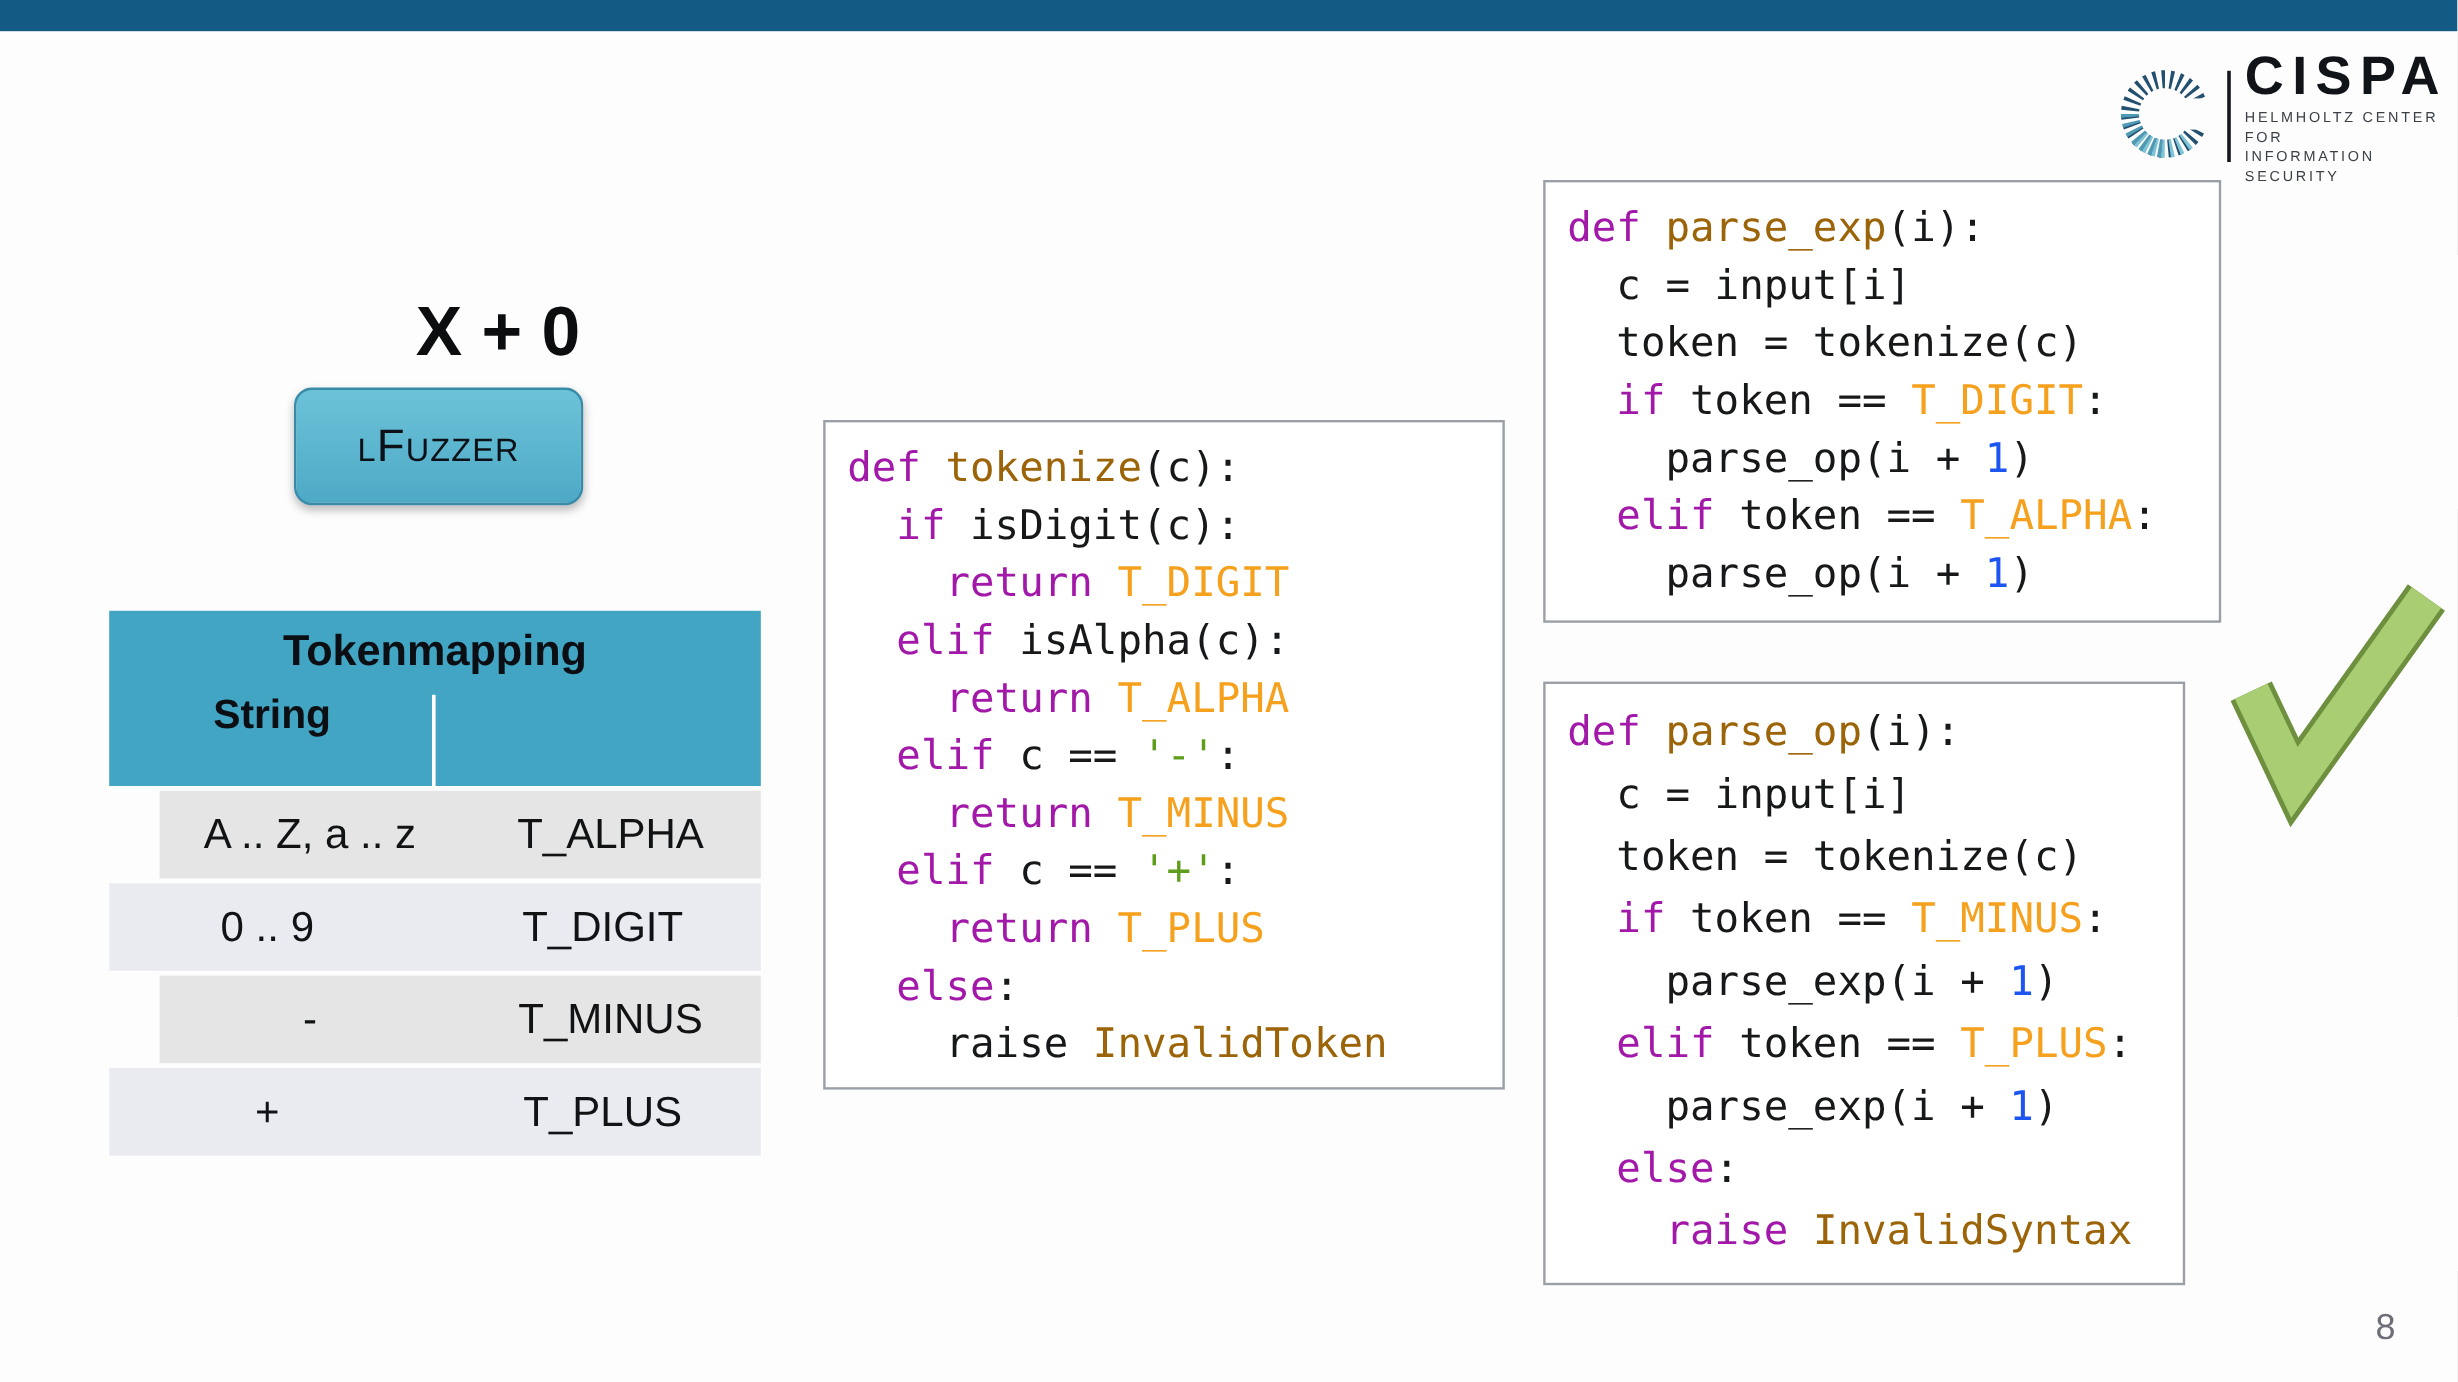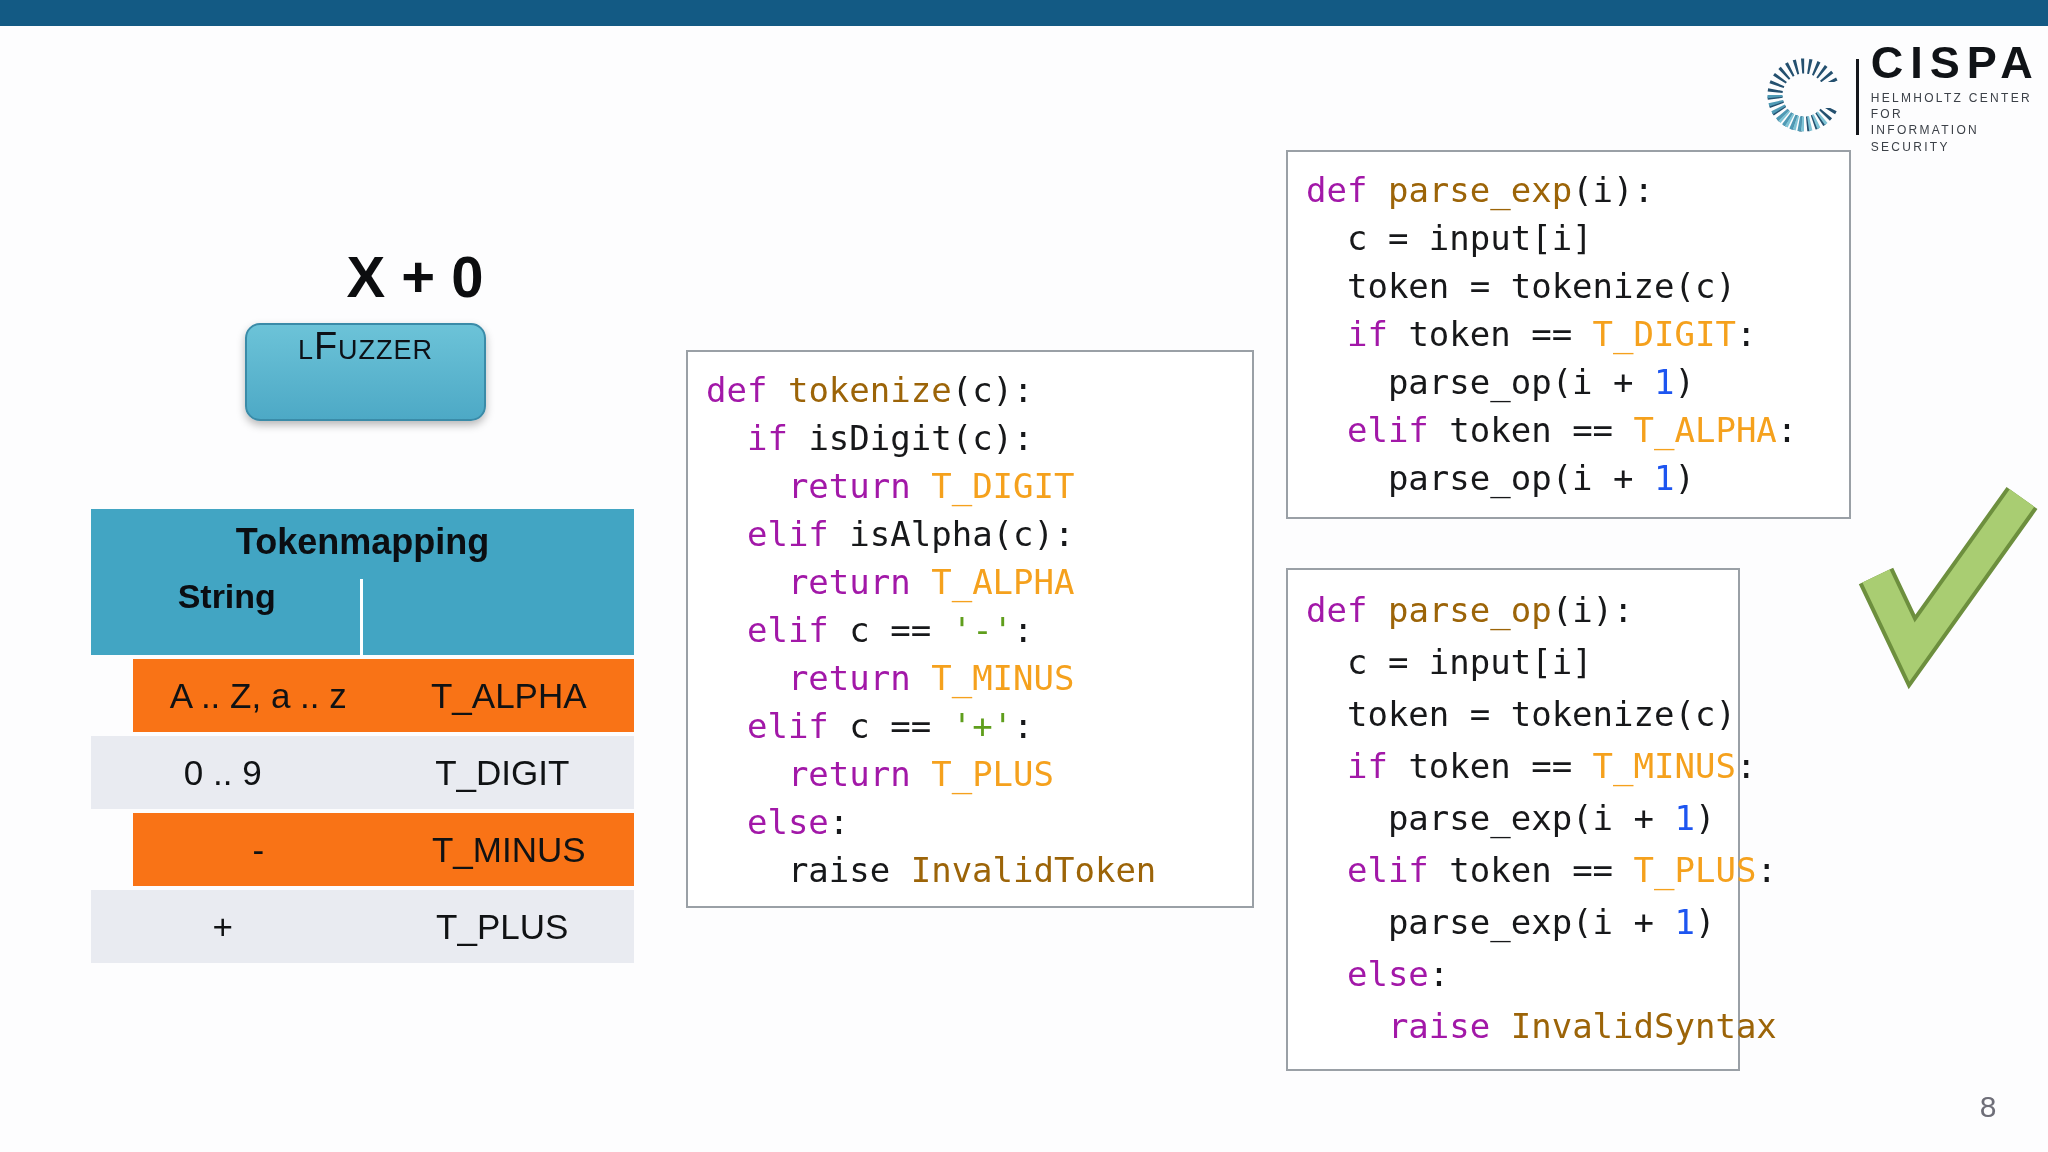--- a/index.html
+++ b/index.html
@@ -12,40 +12,40 @@
   .logo{position:absolute;left:1760px;top:40px;display:flex;align-items:center;}
   .logo-divider{width:3px;height:76px;background:#14171b;margin:0 12px 0 8px;}
   .logo-text{display:flex;flex-direction:column;}
   .logo-name{font-size:45px;font-weight:700;letter-spacing:7px;color:#101317;line-height:1;}
   .logo-sub{margin-top:5px;font-size:12px;font-weight:500;letter-spacing:2.3px;color:#3c4148;line-height:1.35;}
   
   .xinput{position:absolute;left:280px;top:243px;width:270px;text-align:center;
           font-size:58px;font-weight:700;color:#0c0d0f;}
   .fuzzbtn{position:absolute;left:245px;top:323px;width:237px;height:94px;border-radius:15px;
            background:linear-gradient(180deg,#6cc3d8,#4da9c6);border:2px solid #3a8ba8;
-           box-shadow:0 4px 8px rgba(0,0,0,.28);display:flex;justify-content:center;
+           box-shadow:0 4px 8px rgba(0,0,0,.28);display:flex;align-items:center;justify-content:center;
            font-size:38px;font-weight:500;font-variant:small-caps;letter-spacing:1px;color:#0d1117;}
   
   .ttable{position:absolute;left:91px;top:509px;width:543px;}
   .thead{position:relative;background:#42a5c3;height:146px;color:#0b0e12;}
   .ttitle{padding-top:12px;text-align:center;font-size:36px;font-weight:700;}
   .tcols{display:flex;margin-top:14px;}
   .tcols div{width:50%;text-align:center;font-size:34px;font-weight:700;}
   .tdivider{position:absolute;left:269px;top:70px;width:3px;height:76px;background:#ffffff;}
   .trow{height:73px;margin-top:4px;display:flex;align-items:center;font-size:35px;color:#101214;}
   .trow div{width:50%;text-align:center;}
-  .row-teal{background:#f97316;margin-left:42px;}
+  .row-teal{background:#e5e5e5;margin-left:42px;}
   .row-gray{background:#e9ebf1;gap:16px;}
   
   .code{position:absolute;background:#ffffff;border:2px solid #9aa0a6;box-sizing:border-box;
         padding:14px 18px;font-family:"DejaVu Sans Mono",monospace;font-size:34px;
         white-space:pre;color:#17181a;}
   #code-tokenize{left:686px;top:350px;width:568px;height:558px;line-height:48px;}
   #code-parse-exp{left:1286px;top:150px;width:565px;height:369px;line-height:48px;}
-  #code-parse-op{left:1286px;top:568px;width:454px;height:503px;line-height:52px;}
+  #code-parse-op{left:1286px;top:568px;width:535px;height:503px;line-height:52px;}
   .k{color:#a218a8;}  
   .f{color:#9c6408;text-align:right;}  
   .t{color:#f5a11d;}  
   .s{color:#5f9e1c;}  
   .n{color:#1d55f0;}  
   .checkmark{position:absolute;left:1850px;top:476px;}
   .pagenum{position:absolute;left:1964px;top:1090px;width:48px;text-align:center;
            font-size:30px;color:#6e6e78;}
 </style>
 </head>

